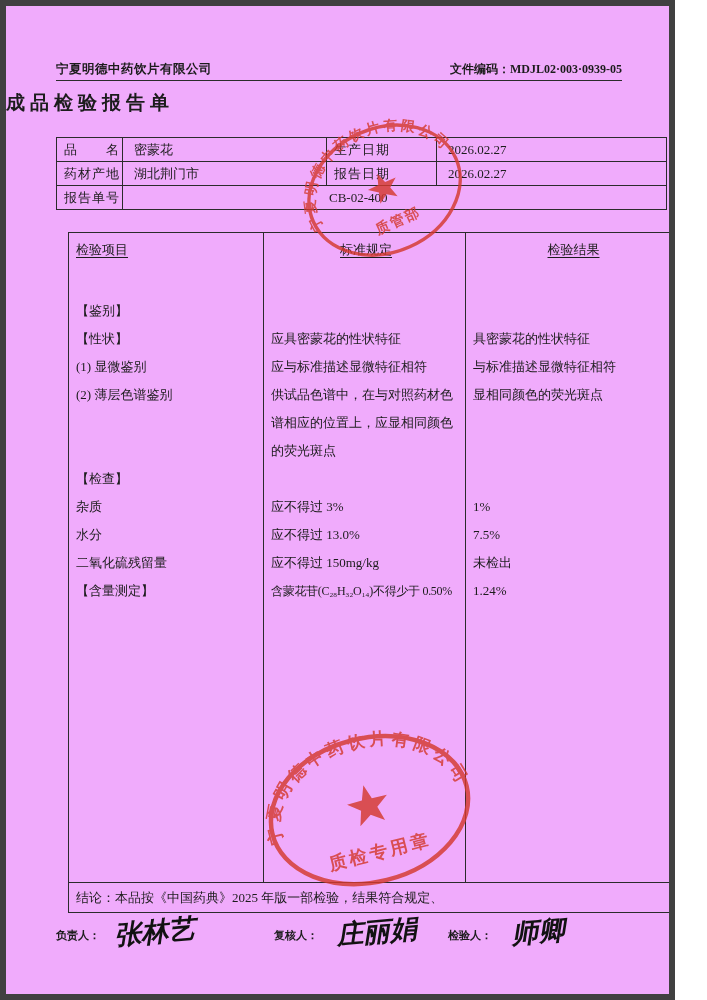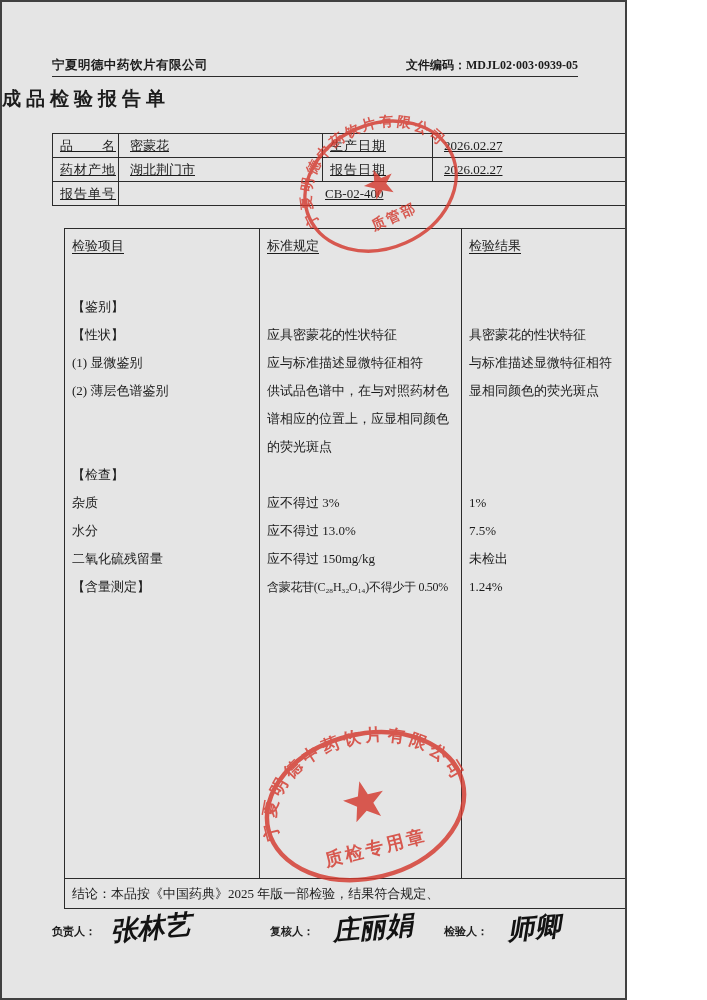--- a/index.html
+++ b/index.html
@@ -1,44 +1,44 @@
 <!DOCTYPE html>
 <html><head>
 <meta charset="utf-8">
 <style>
   html,body{margin:0;padding:0;background:#ffffff;}
   .page{
     position:relative;
-    width:627px;height:1000px;
-    background:#e5e5e5;
-    border:2px solid #404040;
+    width:675px;height:1000px;
+    background:#f0abfc;
+    border:6px solid #404040;
     box-sizing:border-box;
     font-family:"Liberation Serif","DejaVu Serif",serif;
     color:#1c1c1c;
     overflow:hidden;
   }
   
   .hdr-company{position:absolute;left:50px;top:55px;font-size:12.5px;font-weight:bold;letter-spacing:.5px;}
   .hdr-doccode{position:absolute;right:47px;top:55px;font-size:12px;font-weight:bold;}
   .hdr-rule{position:absolute;left:50px;right:47px;top:74px;border-top:1.5px solid #2b2b2b;}
   .page-title{position:absolute;left:0;right:0;top:84px;text-align:left;font-size:19px;font-weight:bold;letter-spacing:5px;}
   
   table{border-collapse:collapse;table-layout:fixed;}
   td{border:1px solid #2b2b2b;font-size:13px;padding:0;vertical-align:middle;overflow:hidden;}
   .info-table{position:absolute;left:50px;top:131px;width:610px;}
-  .info-table td{height:23px;padding-left:7px;text-decoration:underline;}
+  .info-table td{height:23px;padding-left:7px;}
   .info-table td.val{padding-left:11px;}
   .info-table td.reportno-val{border-left:none;padding-left:206px;}
   .lbl{letter-spacing:1px;}
   
   .main-table{position:absolute;left:50px;top:226px;width:610px;margin-left:12px;}
   .main-table td{border-top:none;border-bottom:none;vertical-align:top;line-height:28px;padding-left:7px;padding-right:4px;}
   .main-table tr.hd td{border-top:1px solid #2b2b2b;height:56px;padding-top:8px;line-height:18px;}
   .main-table tr.hd td span{text-decoration:underline;text-underline-offset:3px;}
-  .main-table tr.hd td.c{}
+  .main-table tr.hd td.c{text-align:center;}
   .main-table tr.filler td{height:277px;}
   .main-table tr.conclusion td{border-top:1px solid #2b2b2b;border-bottom:1px solid #2b2b2b;height:29px;line-height:29px;vertical-align:middle;}
   .tight{font-size:12px;letter-spacing:-.3px;}
   
   .sigrow{position:absolute;left:50px;top:908px;width:610px;height:50px;}
   .siglabel{position:absolute;top:14px;font-size:11px;font-weight:bold;}
   .sig{position:absolute;top:0;font-size:27px;font-weight:bold;font-style:italic;transform:rotate(-5deg);font-family:"DejaVu Serif","Liberation Serif",serif;color:#121212;}
   
   .stamp{position:absolute;opacity:.82;pointer-events:none;}
   .stamp-top{left:293px;top:110px;width:172px;height:150px;transform:rotate(-24deg);}

